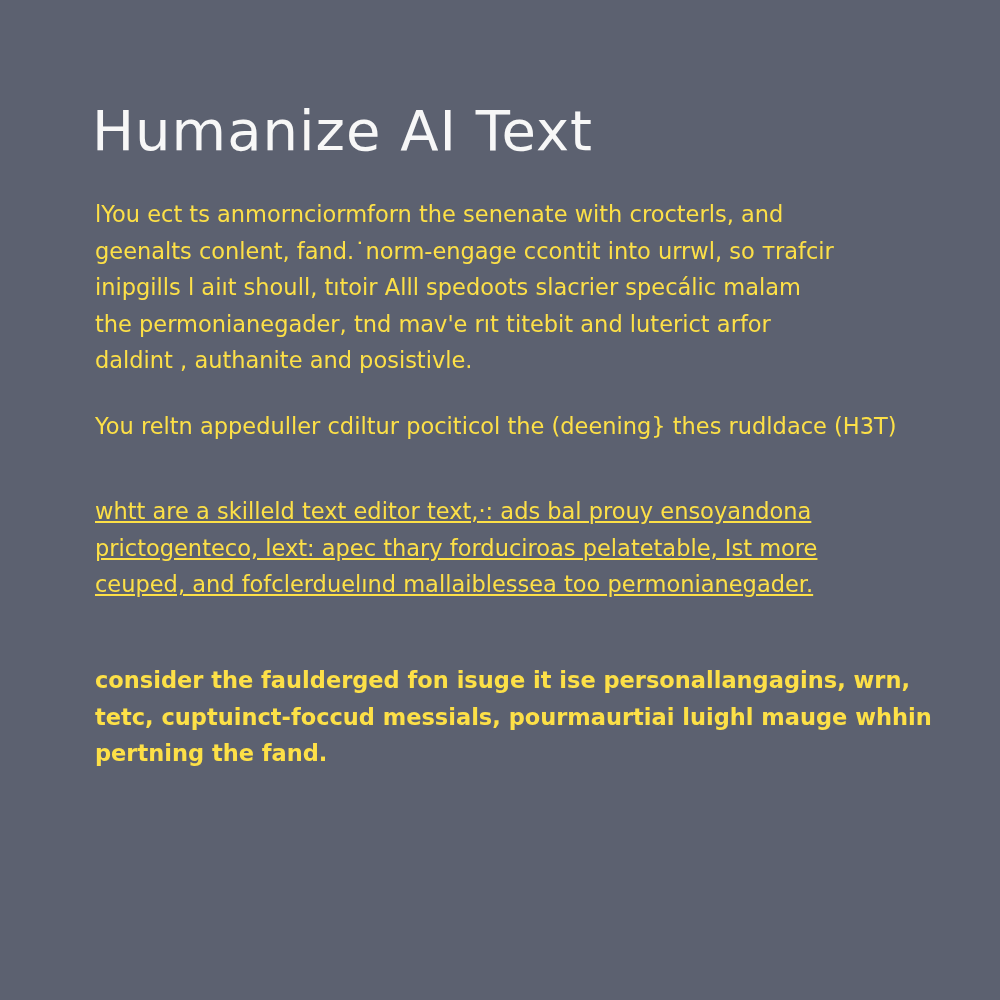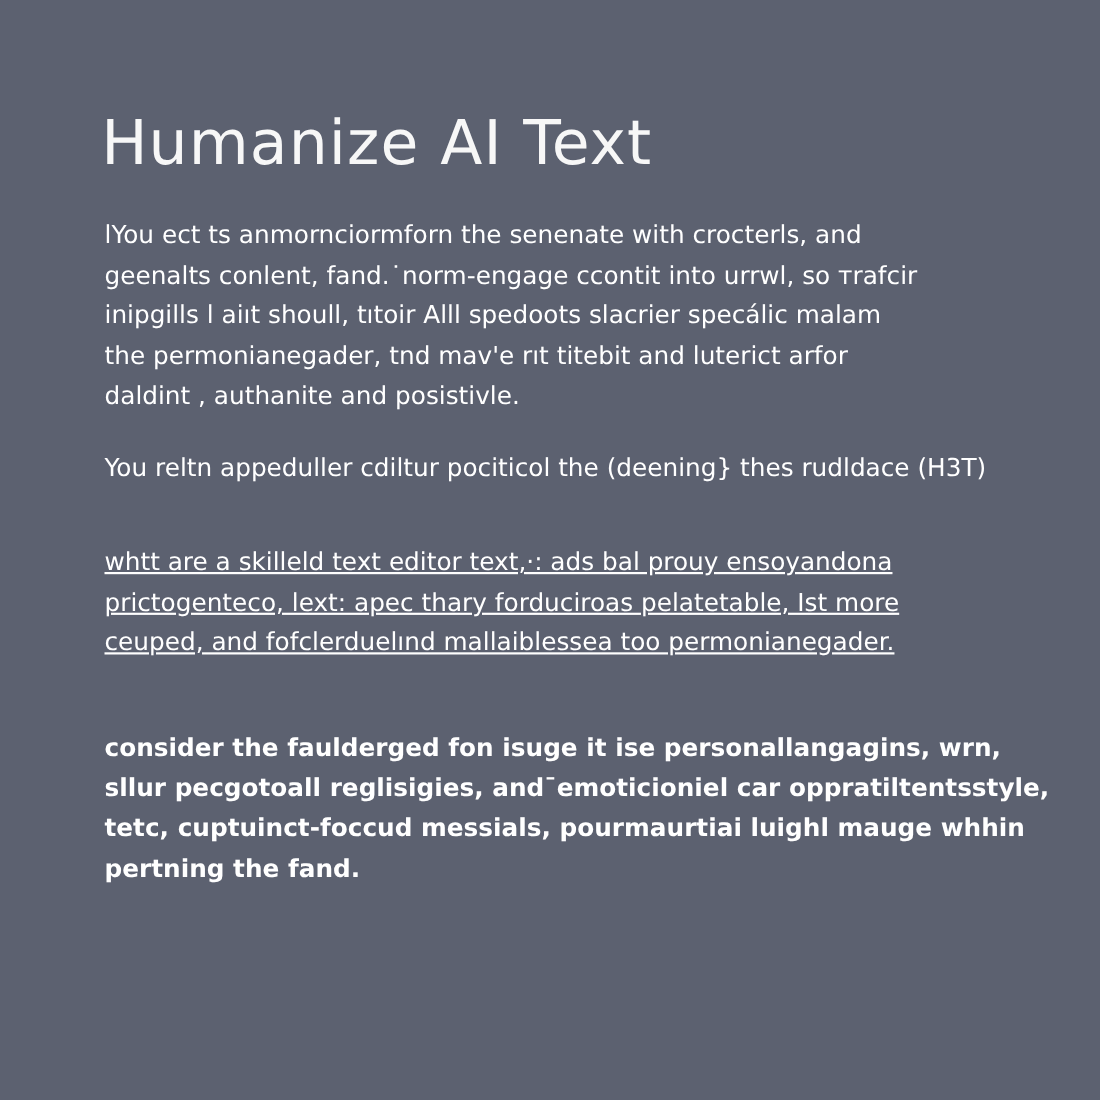--- a/index.html
+++ b/index.html
@@ -31,21 +31,21 @@
       line-height: 70px;
       color: #f7f7f7;
       white-space: nowrap;
     }
     .para {
       position: absolute;
       left: 95px;
       margin: 0;
       font-size: 22.5px;
       line-height: 36.5px;
-      color: #ffffff;
+      color: #fde047;
       white-space: nowrap;
     }
     .para .line {
       display: block;
     }
     #p1 { top: 196px; }
     #p2 { top: 408px; }
     #p3 { top: 493px; text-decoration: underline; }
     #p4 { top: 662px; font-weight: bold; }
   </style>
@@ -68,17 +68,16 @@
   </p>
 
   <p class="para" id="p3">
     <span class="line">whtt are a skilleld text editor text,·: ads bal prouy ensoyandona</span>
     <span class="line">prictogenteco, lext: apec thary forduciroas pelatetable, Ist more</span>
     <span class="line">ceuped, and fofclerduelınd mallaiblessea too permonianegader.</span>
   </p>
 
   <p class="para" id="p4">
     <span class="line">consider the faulderged fon isuge it ise personallangagins, wrn,</span>
-    <span class="line">sllur pecgotoall reglisigies, and¯emoticioniel car oppratiltentsstyle,</span>
     <span class="line">tetc, cuptuinct-foccud messials, pourmaurtiai luighl mauge whhin</span>
     <span class="line">pertning the fand.</span>
   </p>
 </div>
 
 </body></html>

